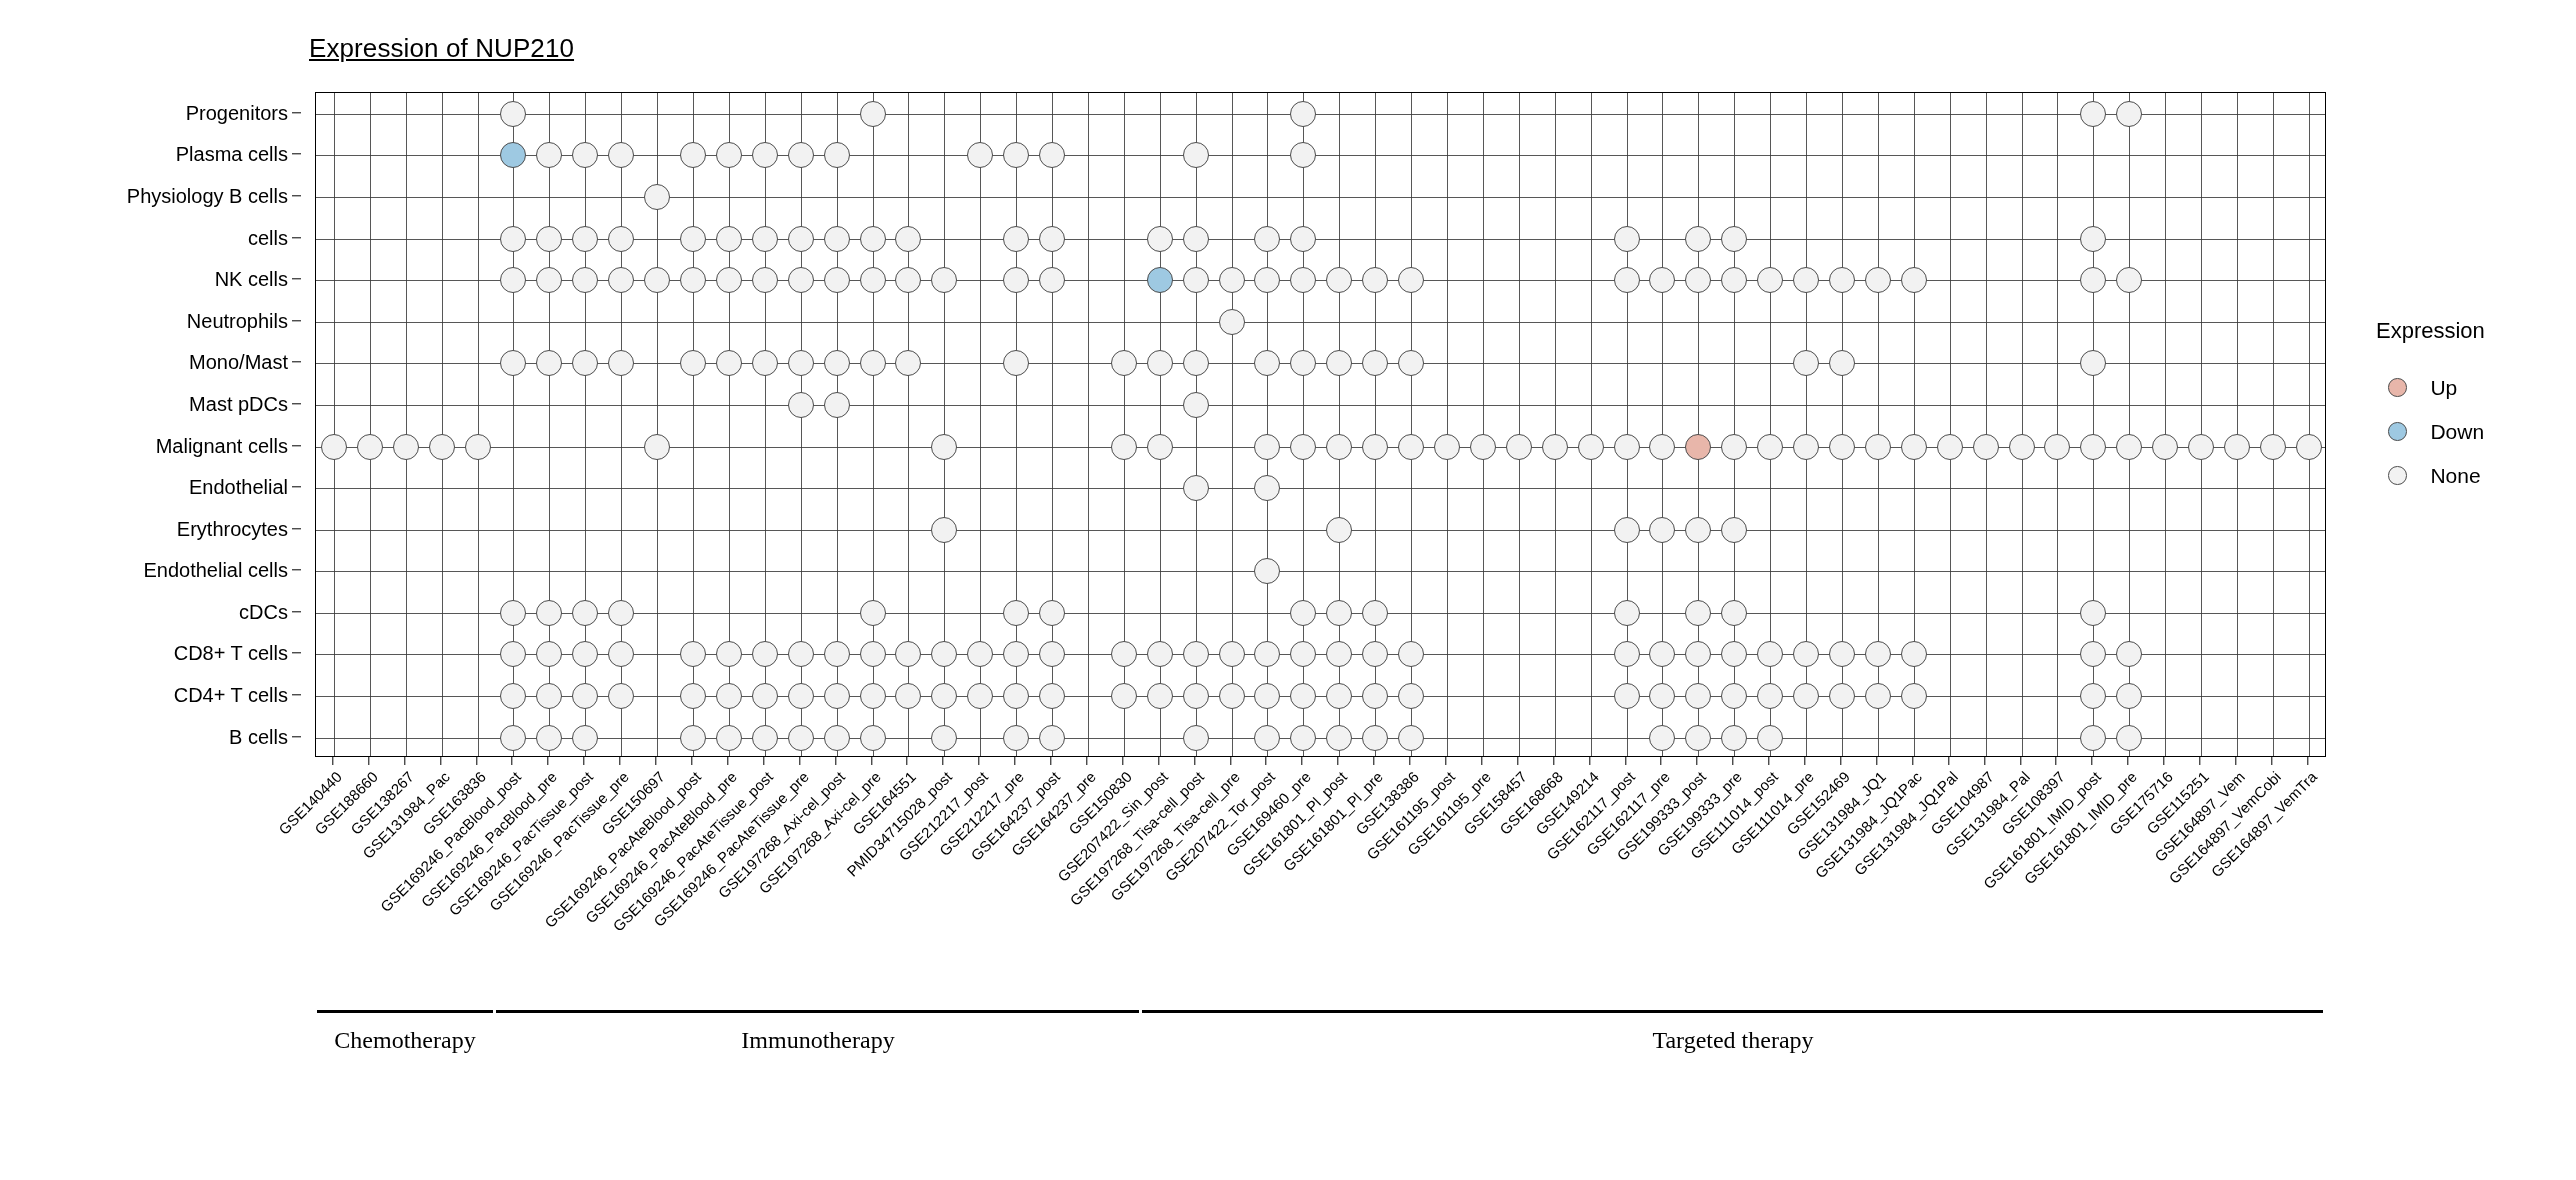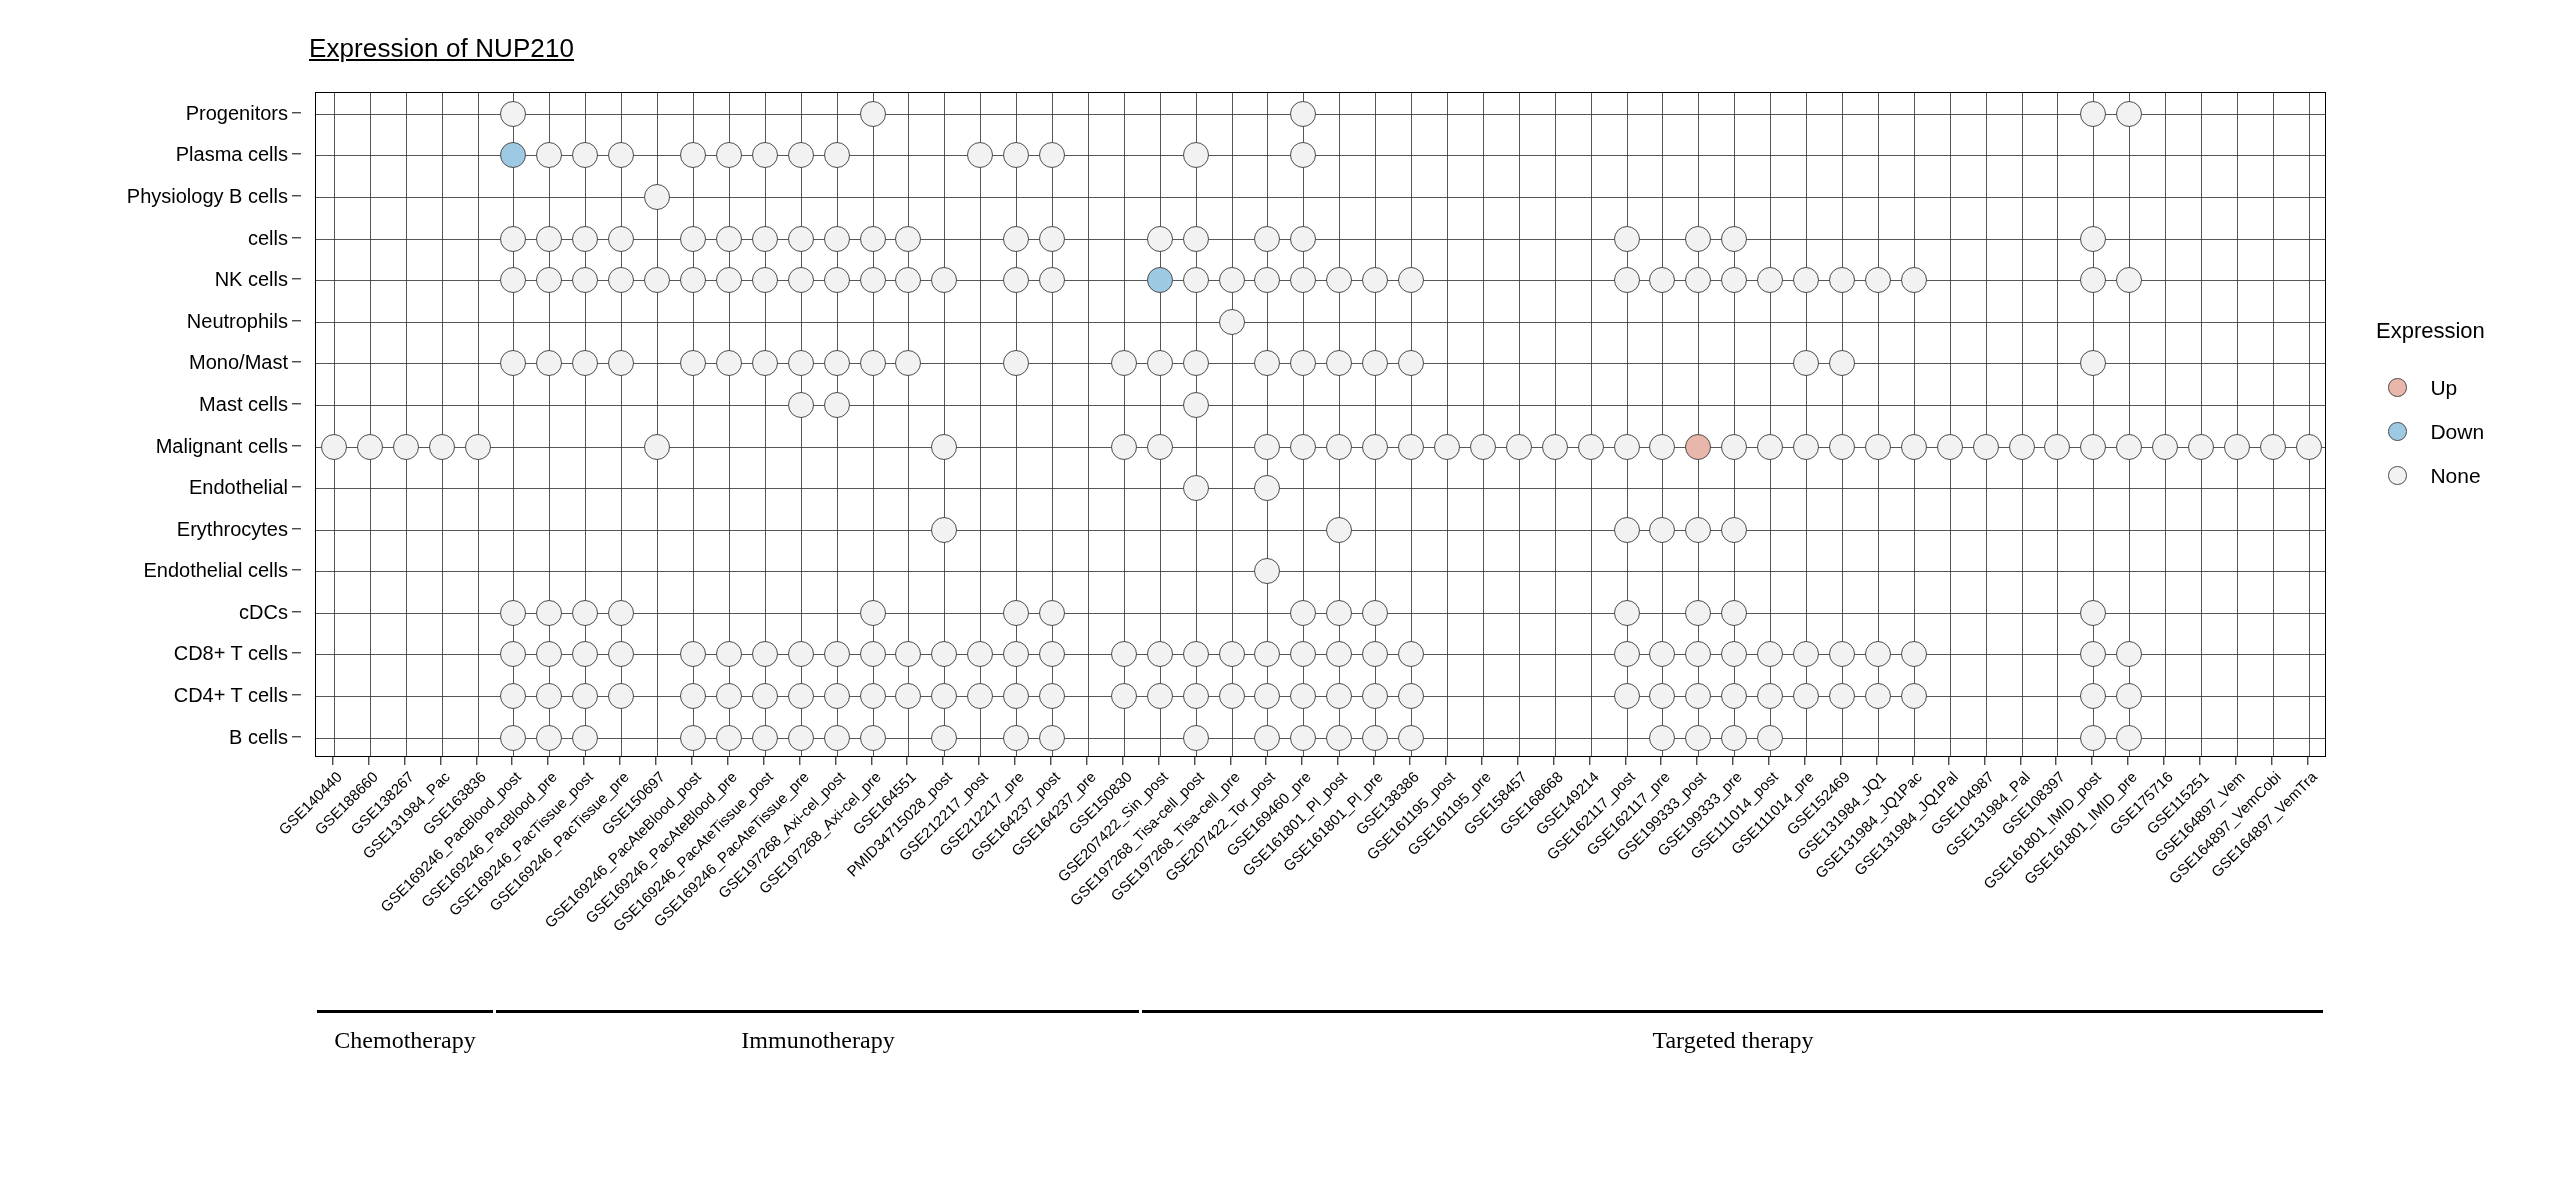--- a/index.html
+++ b/index.html
@@ -200,21 +200,21 @@
       <div class="y-label" style="top: 104px;">Physiology B cells</div>
       <div class="y-tick" style="top: 104px;"></div>
       <div class="y-label" style="top: 146px;">cells</div>
       <div class="y-tick" style="top: 146px;"></div>
       <div class="y-label" style="top: 187px;">NK cells</div>
       <div class="y-tick" style="top: 187px;"></div>
       <div class="y-label" style="top: 229px;">Neutrophils</div>
       <div class="y-tick" style="top: 229px;"></div>
       <div class="y-label" style="top: 270px;">Mono/Mast</div>
       <div class="y-tick" style="top: 270px;"></div>
-      <div class="y-label" style="top: 312px;">Mast cells</div>
+      <div class="y-label" style="top: 312px;">Mast pDCs</div>
       <div class="y-tick" style="top: 312px;"></div>
       <div class="y-label" style="top: 354px;">Malignant cells</div>
       <div class="y-tick" style="top: 354px;"></div>
       <div class="y-label" style="top: 395px;">Endothelial</div>
       <div class="y-tick" style="top: 395px;"></div>
       <div class="y-label" style="top: 437px;">Erythrocytes</div>
       <div class="y-tick" style="top: 437px;"></div>
       <div class="y-label" style="top: 478px;">Endothelial cells</div>
       <div class="y-tick" style="top: 478px;"></div>
       <div class="y-label" style="top: 520px;">cDCs</div>

